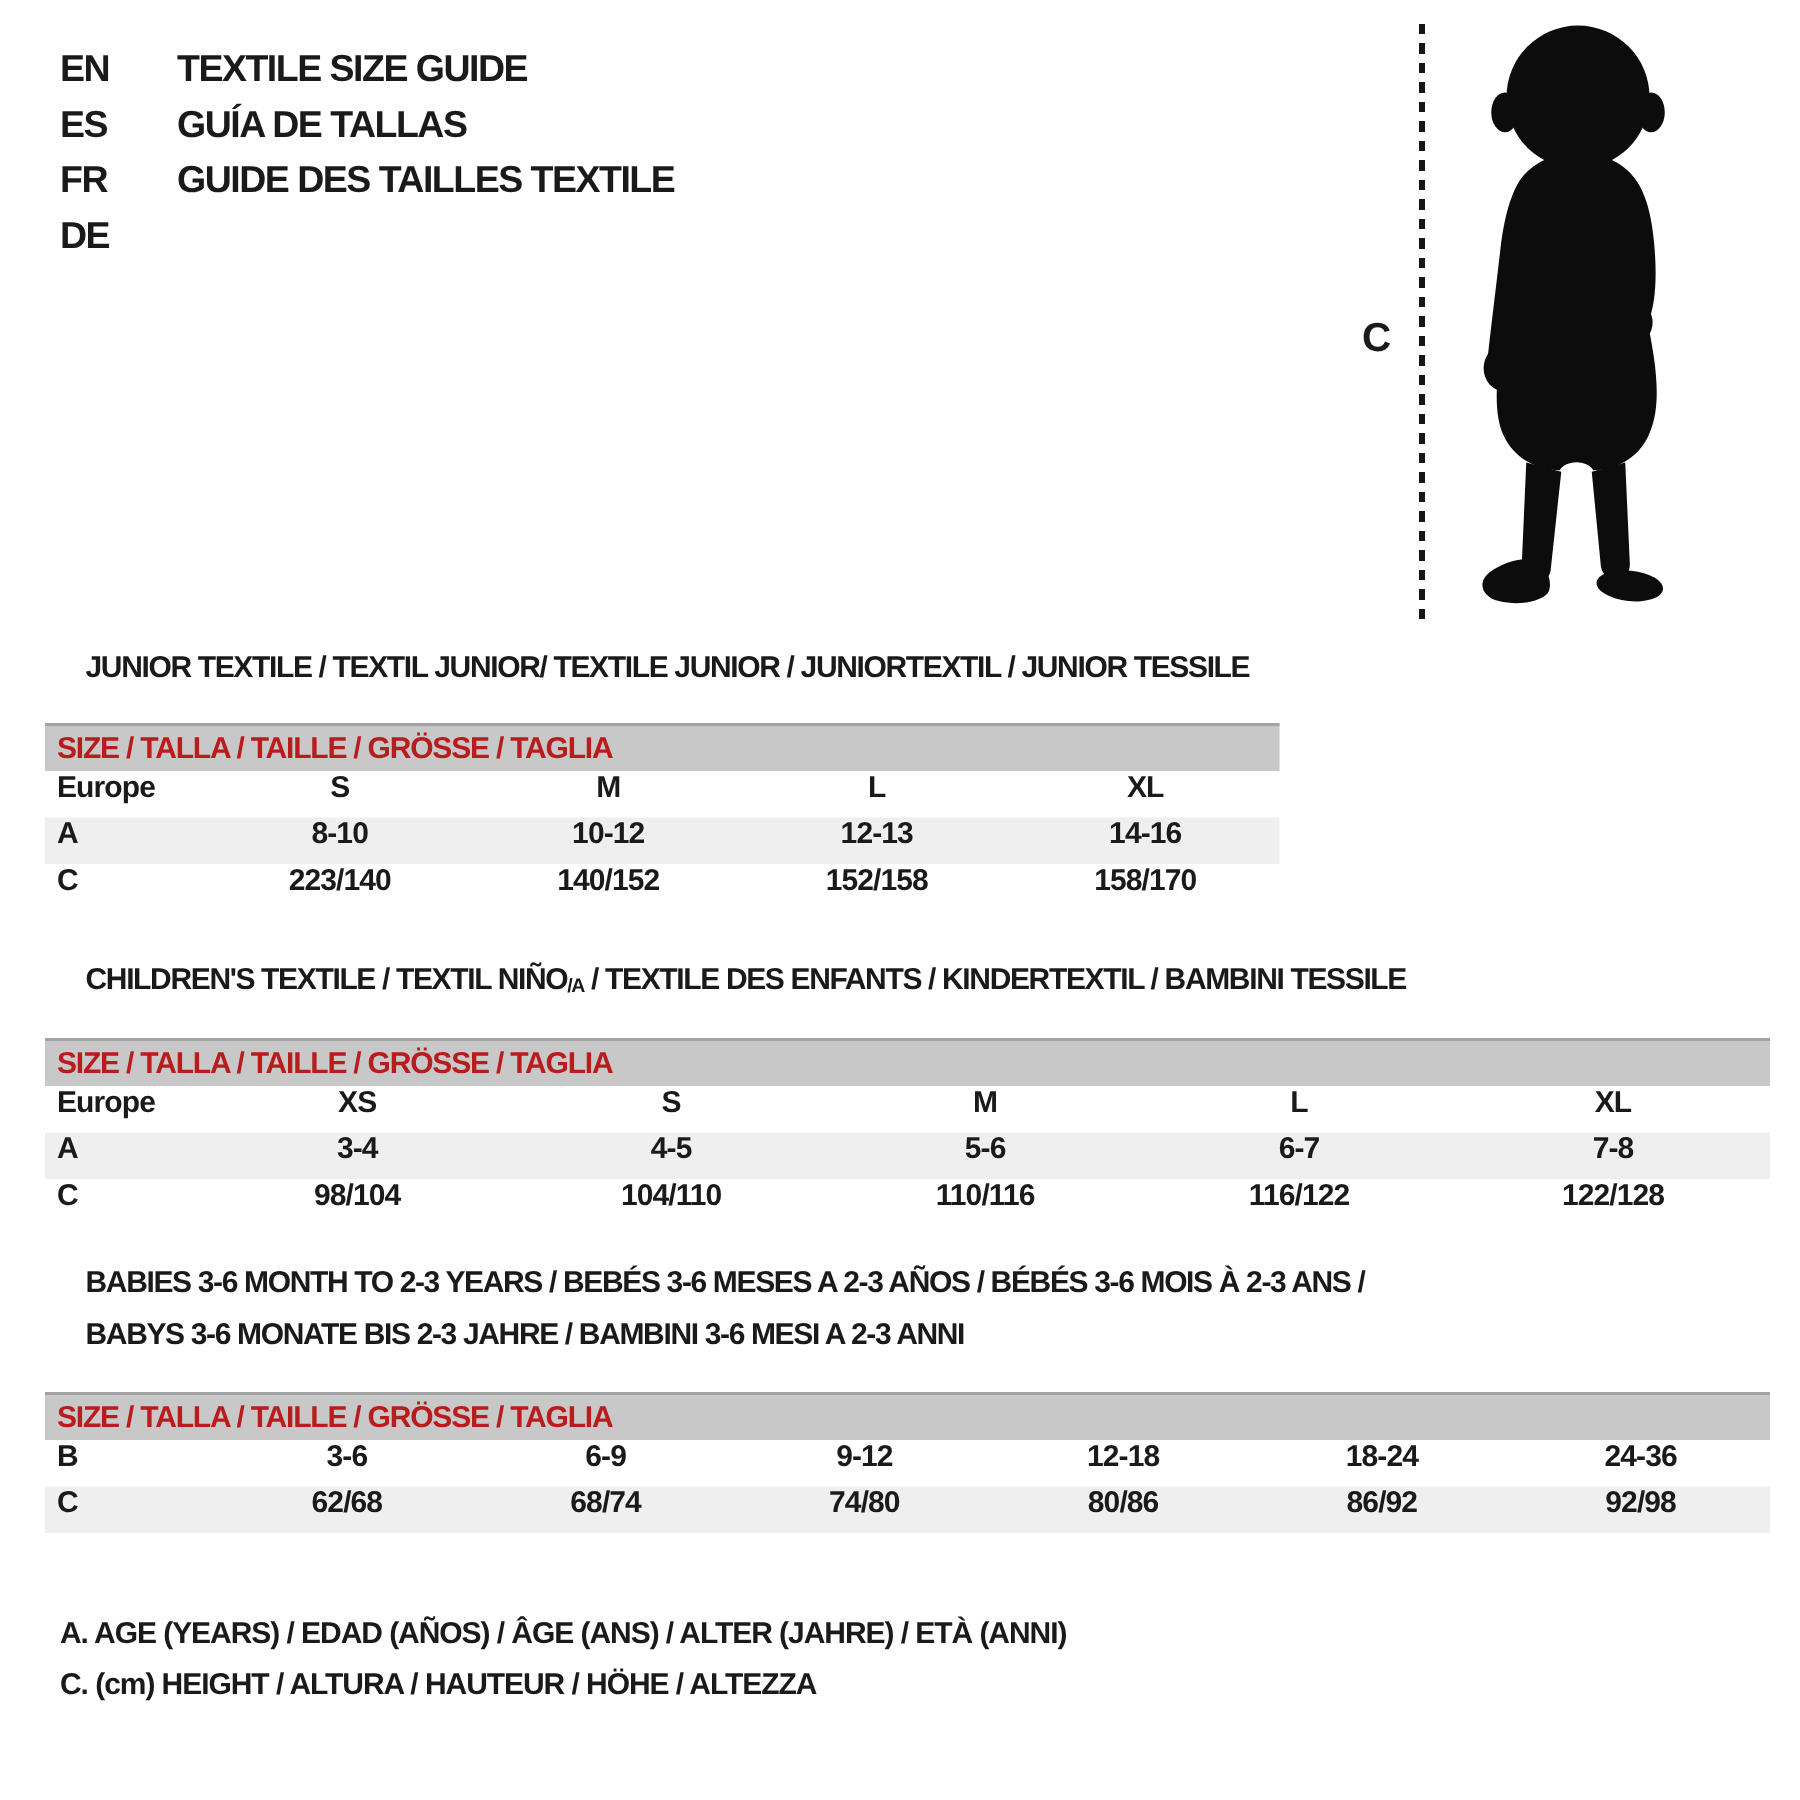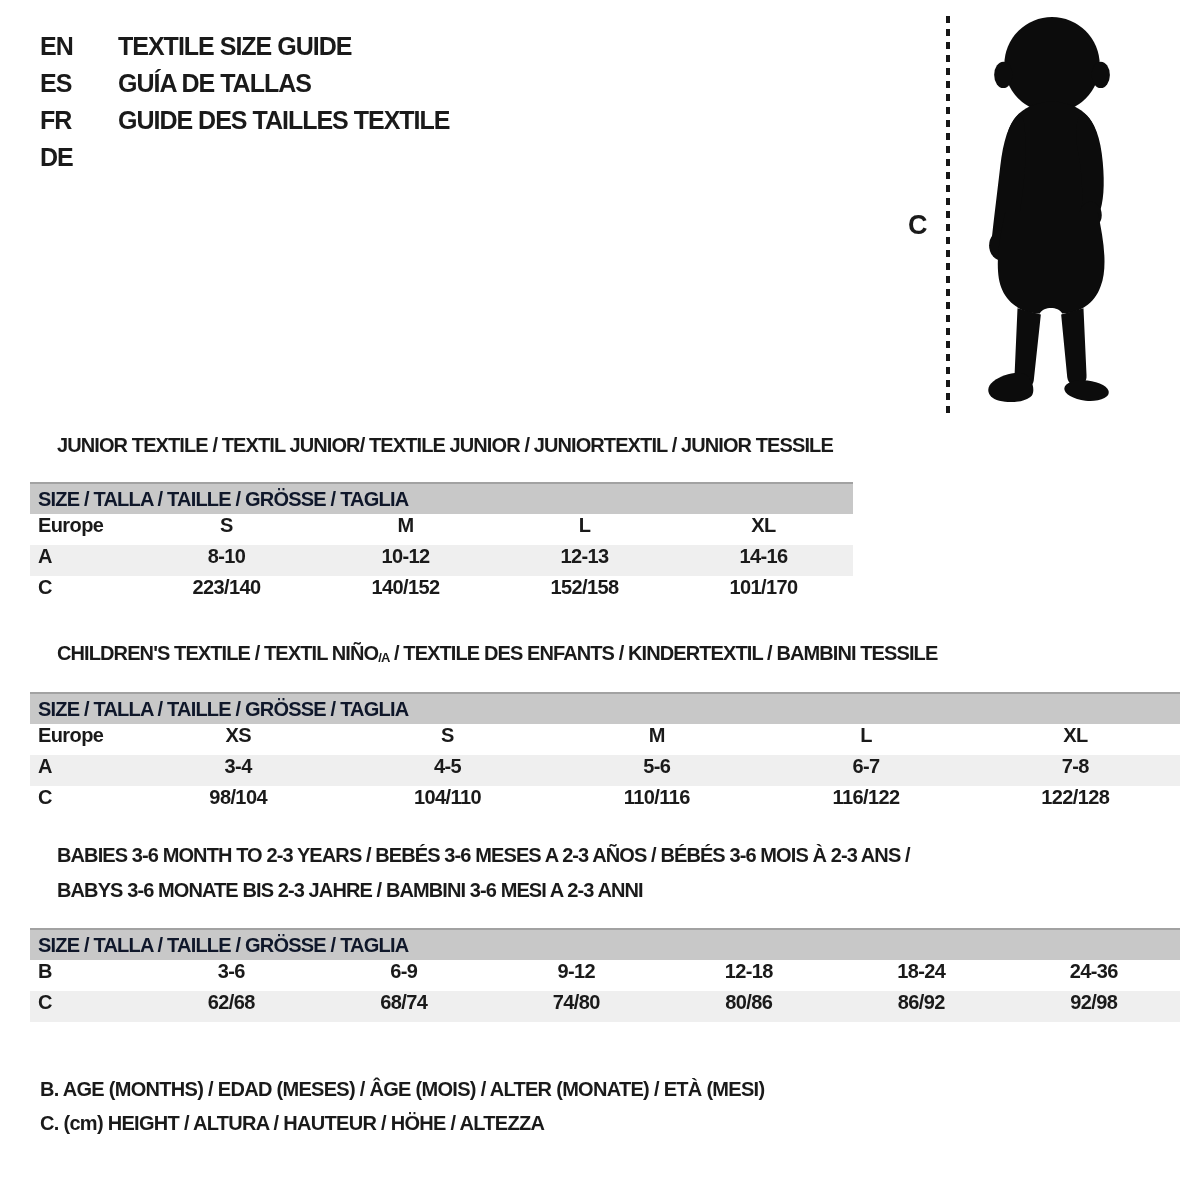--- a/index.html
+++ b/index.html
@@ -32,21 +32,21 @@
   .subsize{font-size:13px;vertical-align:-2px;}
 
   
   .size-table{position:absolute;left:30px;}
   .table-junior{top:482px;width:823px;}
   .table-children{top:692px;width:1150px;}
   .table-babies{top:928px;width:1150px;}
   .thead{
     height:32px;background:#c8c8c8;border-top:2px solid #a2a2a2;
     display:flex;align-items:center;padding-left:8px;box-sizing:border-box;
-    font-size:20px;letter-spacing:-0.8px;color:#0f172a;
+    font-size:20px;letter-spacing:-0.8px;color:#b91c1c;
   }
   .trow{height:31px;display:flex;align-items:flex-start;font-size:20px;letter-spacing:-0.6px;}
   .trow.shaded{background:#efefef;}
   .tcell{text-align:center;white-space:nowrap;}
   .tcell.label{text-align:left;padding-left:8px;box-sizing:border-box;}
   .table-junior .tcell.label{width:13%;}
   .table-junior .tcell.val{width:21.75%;}
   .table-children .tcell.label{width:9%;}
   .table-children .tcell.val{width:18.2%;}
   .table-babies .tcell.label{width:10%;}
@@ -112,21 +112,21 @@
     <span class="tcell val">8-10</span>
     <span class="tcell val">10-12</span>
     <span class="tcell val">12-13</span>
     <span class="tcell val">14-16</span>
   </div>
   <div class="trow">
     <span class="tcell label">C</span>
     <span class="tcell val">223/140</span>
     <span class="tcell val">140/152</span>
     <span class="tcell val">152/158</span>
-    <span class="tcell val">101/170</span>
+    <span class="tcell val">158/170</span>
   </div>
 </div>
 
 <h2 class="sec-title title-children"><span>CHILDREN'S TEXTILE / TEXTIL NIÑO</span><span class="subsize">/A</span><span> / TEXTILE DES ENFANTS / KINDERTEXTIL / BAMBINI TESSILE</span></h2>
 <div class="size-table table-children">
   <div class="thead">SIZE / TALLA / TAILLE / GRÖSSE / TAGLIA</div>
   <div class="trow">
     <span class="tcell label">Europe</span>
     <span class="tcell val">XS</span>
     <span class="tcell val">S</span>
@@ -170,15 +170,15 @@
     <span class="tcell val">62/68</span>
     <span class="tcell val">68/74</span>
     <span class="tcell val">74/80</span>
     <span class="tcell val">80/86</span>
     <span class="tcell val">86/92</span>
     <span class="tcell val">92/98</span>
   </div>
 </div>
 
 <section class="legend">
-  <div class="legend-line">B. AGE (MONTHS) / EDAD (MESES) / ÂGE (MOIS) / ALTER (MONATE) / ETÀ (MESI)</div>
+  <div class="legend-line">A. AGE (YEARS) / EDAD (AÑOS) / ÂGE (ANS) / ALTER (JAHRE) / ETÀ (ANNI)</div>
   <div class="legend-line">C. (cm) HEIGHT / ALTURA / HAUTEUR / HÖHE / ALTEZZA</div>
 </section>
 
 </body></html>

